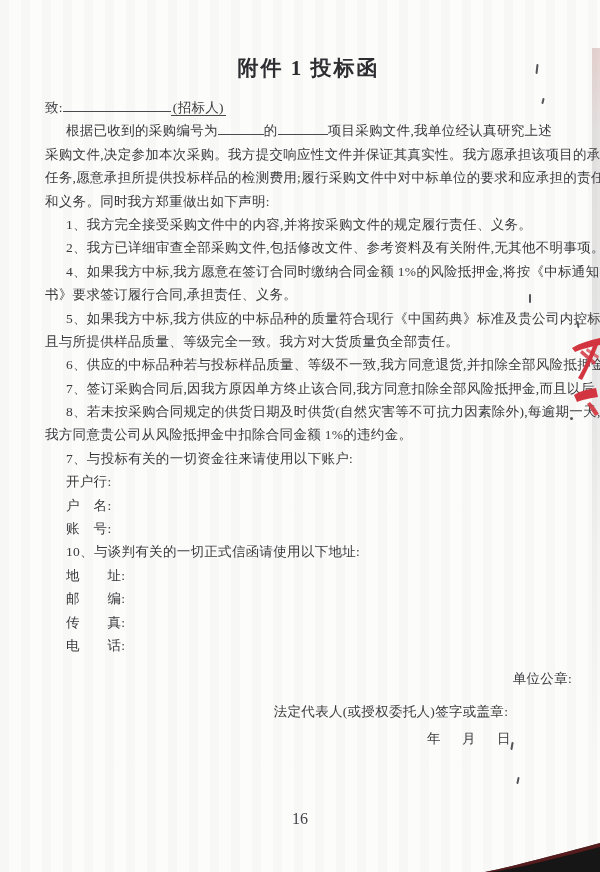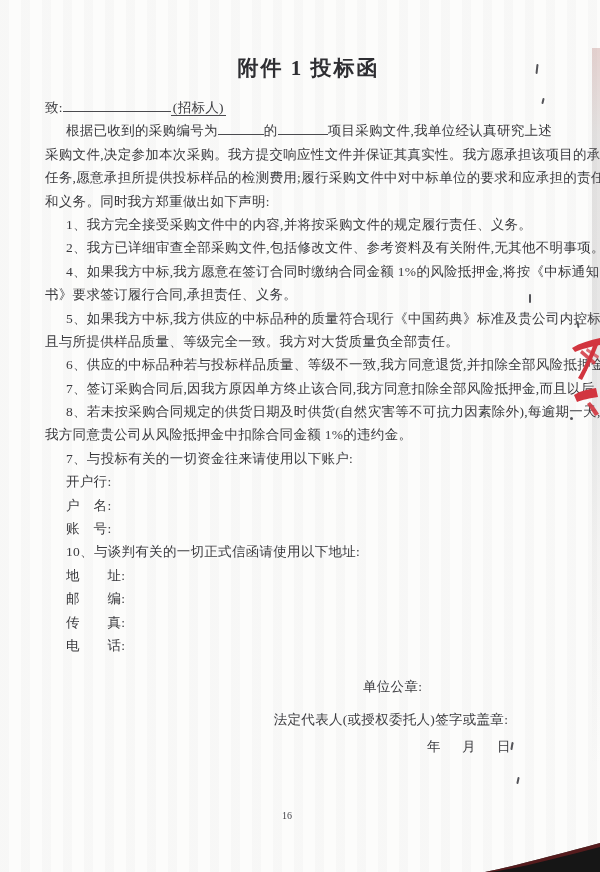--- a/index.html
+++ b/index.html
@@ -35,26 +35,26 @@
   .blank{
     display:inline-block;
     border-bottom:1px solid #4a4a4e;
     height:15px;
     vertical-align:baseline;
   }
   .w108{width:108px;}
   .w46{width:46px;}
   .w50{width:50px;}
   .ul{border-bottom:1px solid #4a4a4e;padding:0 2px;font-family:Liberation Serif, serif;}
-  .seal-line{padding-left:318px;margin-top:18px;}
+  .seal-line{padding-left:318px;margin-top:10px;text-align:right;}
   .rep-line{padding-left:165px;margin-top:9px;text-align:center;}
   .date-line{padding-left:382px;margin-top:4px;letter-spacing:4px;}
   .page-num{
-    position:absolute;left:282px;top:810px;
-    font-size:10px;color:#44444a;
+    position:absolute;left:292px;top:810px;
+    font-size:16px;color:#44444a;
     font-family:"Liberation Serif","DejaVu Serif",serif;
   }
   .edge-band{
     position:absolute;right:0;top:48px;width:8px;height:720px;
     background:linear-gradient(180deg,
       rgba(170,100,95,0.28) 0%,
       rgba(120,110,110,0.18) 12%,
       rgba(110,110,115,0.14) 45%,
       rgba(120,115,115,0.06) 70%,
       rgba(120,115,115,0.0) 100%);

